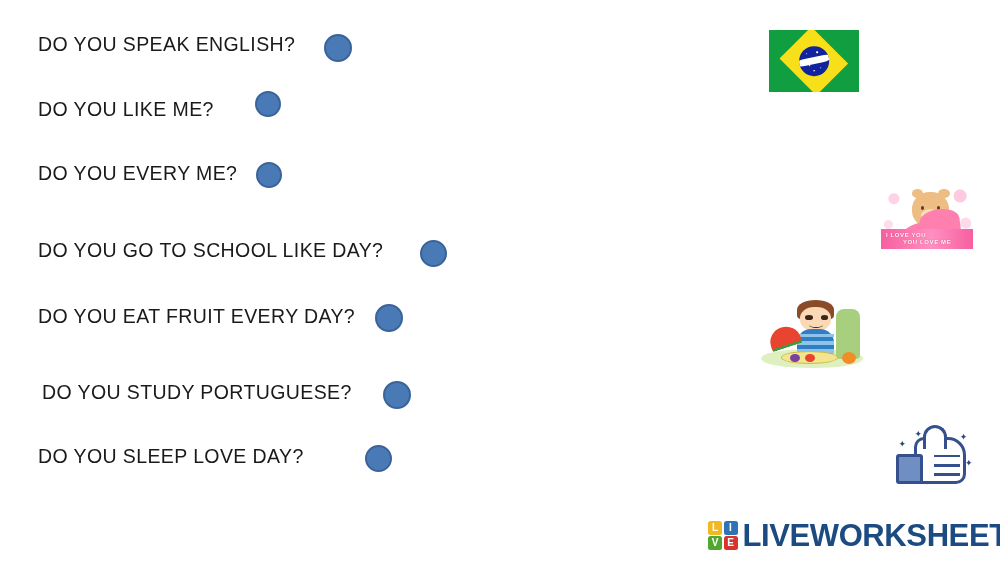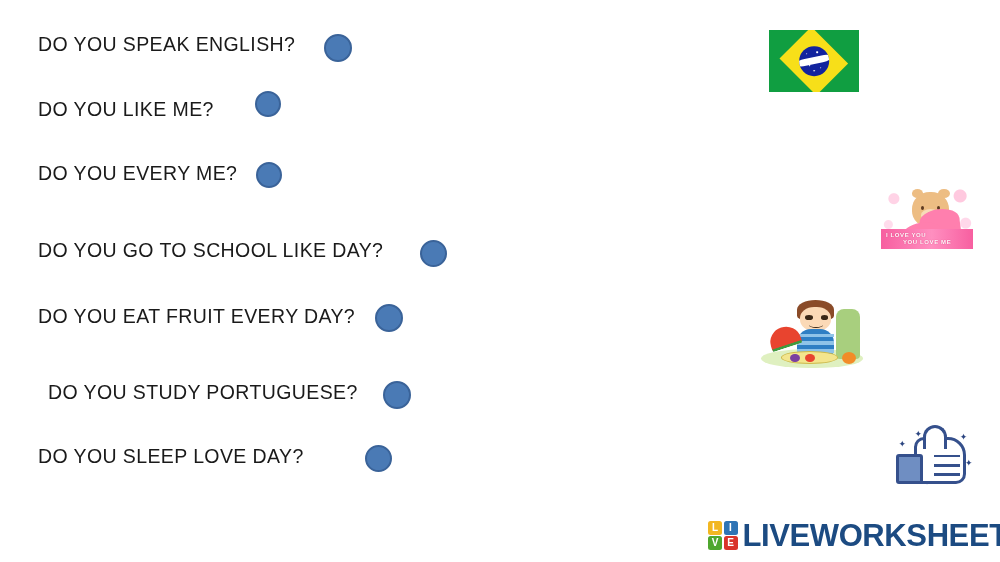--- a/index.html
+++ b/index.html
@@ -189,21 +189,21 @@
   <div class="q-row" id="row3" style="left: 38px; top: 239px;">
     <span class="q-text">DO YOU GO TO SCHOOL LIKE DAY?</span>
   </div>
   <div class="dot" id="dot3" style="position: absolute; left: 420px; top: 240px; width: 27px; height: 27px; background: rgb(74, 122, 181); border-color: rgb(58, 99, 153);"></div>
 
   <div class="q-row" id="row4" style="left: 38px; top: 305px;">
     <span class="q-text">DO YOU EAT FRUIT EVERY DAY?</span>
   </div>
   <div class="dot" id="dot4" style="position: absolute; left: 375px; top: 304px; width: 28px; height: 28px; background: rgb(74, 122, 181); border-color: rgb(58, 99, 153);"></div>
 
-  <div class="q-row" id="row5" style="left: 48px; top: 381px;">
+  <div class="q-row" id="row5" style="left: 42px; top: 381px;">
     <span class="q-text">DO YOU STUDY PORTUGUESE?</span>
   </div>
   <div class="dot" id="dot5" style="position: absolute; left: 383px; top: 381px; width: 28px; height: 28px; background: rgb(74, 122, 181); border-color: rgb(58, 99, 153);"></div>
 
   <div class="q-row" id="row6" style="left: 38px; top: 445px;">
     <span class="q-text">DO YOU SLEEP LOVE DAY?</span>
   </div>
   <div class="dot" id="dot6" style="position: absolute; left: 365px; top: 445px; width: 27px; height: 27px; background: rgb(74, 122, 181); border-color: rgb(58, 99, 153);"></div>
 
   <div class="pic br-flag" id="pic-brazil" title="Flag of Brazil" style="left: 769px; top: 30px; width: 90px; height: 62px;">

